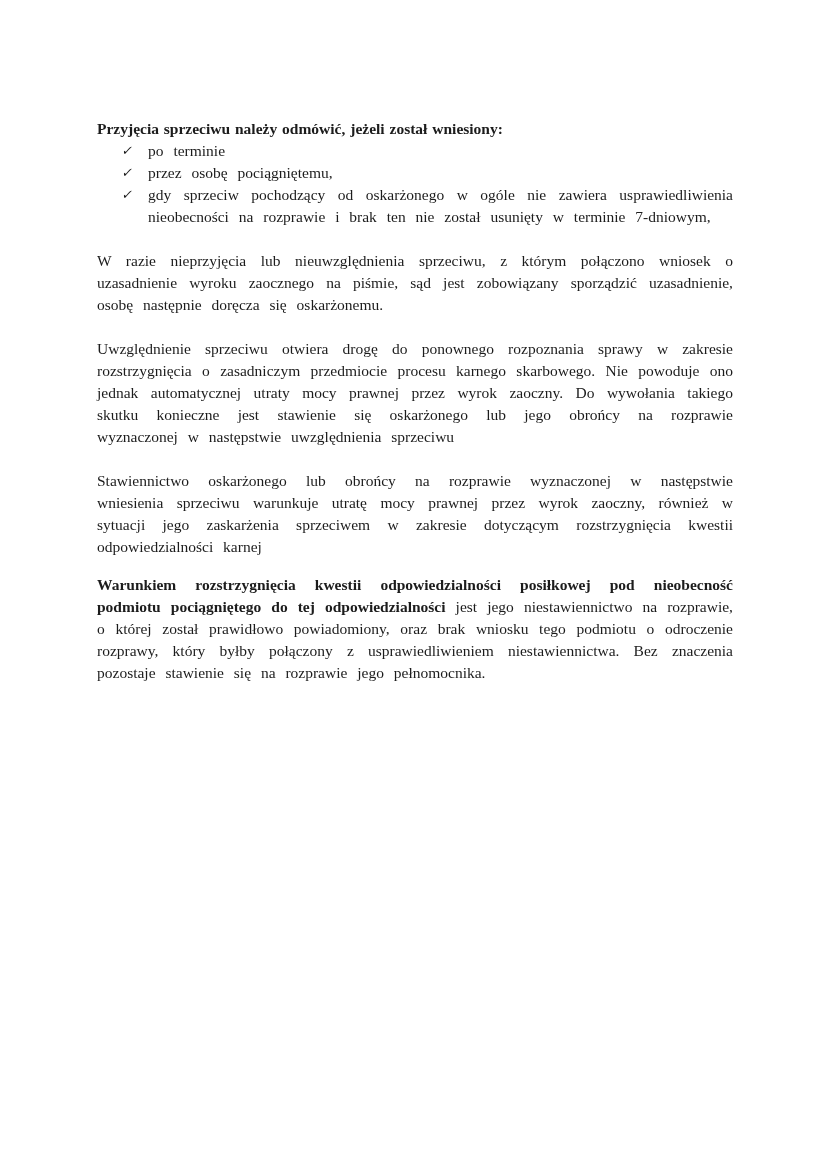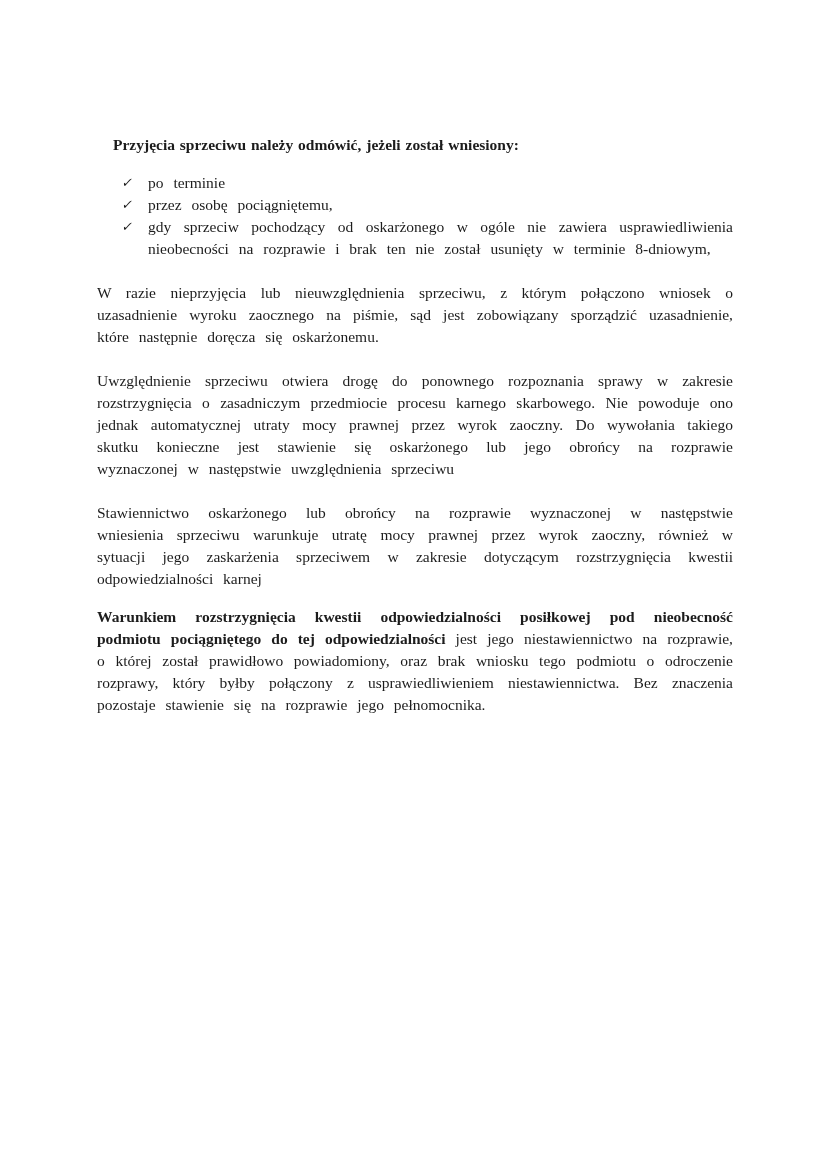--- a/index.html
+++ b/index.html
@@ -27,21 +27,21 @@
   }
   .para {
     margin: 0 0 22px 0;
     text-align: justify;
     word-spacing: 6px;
   }
   .para.no-gap-below { margin-bottom: 15px; }
   .para.no-gap-above { margin-top: 16px; }
   .bold { font-weight: bold; }
   .heading {
-    margin: 16px;
+    margin: 0;
     text-align: left;
     word-spacing: 1px;
   }
   ul.checklist {
     list-style: none;
     margin: 0 0 22px 0;
     padding: 0;
   }
   ul.checklist li {
     display: flex;
@@ -74,27 +74,27 @@
       <li>
         <span class="check">✓</span>
         <span class="li-text">po terminie</span>
       </li>
       <li>
         <span class="check">✓</span>
         <span class="li-text">przez osobę pociągniętemu,</span>
       </li>
       <li>
         <span class="check">✓</span>
-        <span class="li-text">gdy sprzeciw pochodzący od oskarżonego w ogóle nie zawiera usprawiedliwienia nieobecności na rozprawie i brak ten nie został usunięty w terminie 8-dniowym,</span>
+        <span class="li-text">gdy sprzeciw pochodzący od oskarżonego w ogóle nie zawiera usprawiedliwienia nieobecności na rozprawie i brak ten nie został usunięty w terminie 7-dniowym,</span>
       </li>
     </ul>
 
 
 
-    <p class="para">W razie nieprzyjęcia lub nieuwzględnienia sprzeciwu, z którym połączono wniosek o uzasadnienie wyroku zaocznego na piśmie, sąd jest zobowiązany sporządzić uzasadnienie, które następnie doręcza się oskarżonemu.</p>
+    <p class="para">W razie nieprzyjęcia lub nieuwzględnienia sprzeciwu, z którym połączono wniosek o uzasadnienie wyroku zaocznego na piśmie, sąd jest zobowiązany sporządzić uzasadnienie, osobę następnie doręcza się oskarżonemu.</p>
 
     <p class="para">Uwzględnienie sprzeciwu otwiera drogę do ponownego rozpoznania sprawy w zakresie rozstrzygnięcia o zasadniczym przedmiocie procesu karnego skarbowego. Nie powoduje ono jednak automatycznej utraty mocy prawnej przez wyrok zaoczny. Do wywołania takiego skutku konieczne jest stawienie się oskarżonego lub jego obrońcy na rozprawie wyznaczonej w następstwie uwzględnienia sprzeciwu</p>
 
     <p class="para no-gap-below">Stawiennictwo oskarżonego lub obrońcy na rozprawie wyznaczonej w następstwie wniesienia sprzeciwu warunkuje utratę mocy prawnej przez wyrok zaoczny, również w sytuacji jego zaskarżenia sprzeciwem w zakresie dotyczącym rozstrzygnięcia kwestii odpowiedzialności karnej</p>
 
     <p class="para no-gap-above"><span class="bold">Warunkiem rozstrzygnięcia kwestii odpowiedzialności posiłkowej pod nieobecność podmiotu pociągniętego do tej odpowiedzialności </span><span>jest jego niestawiennictwo na rozprawie, o której został prawidłowo powiadomiony, oraz brak wniosku tego podmiotu o odroczenie rozprawy, który byłby połączony z usprawiedliwieniem niestawiennictwa. Bez znaczenia pozostaje stawienie się na rozprawie jego pełnomocnika.</span></p>
 
 
   </div>
 </div>

